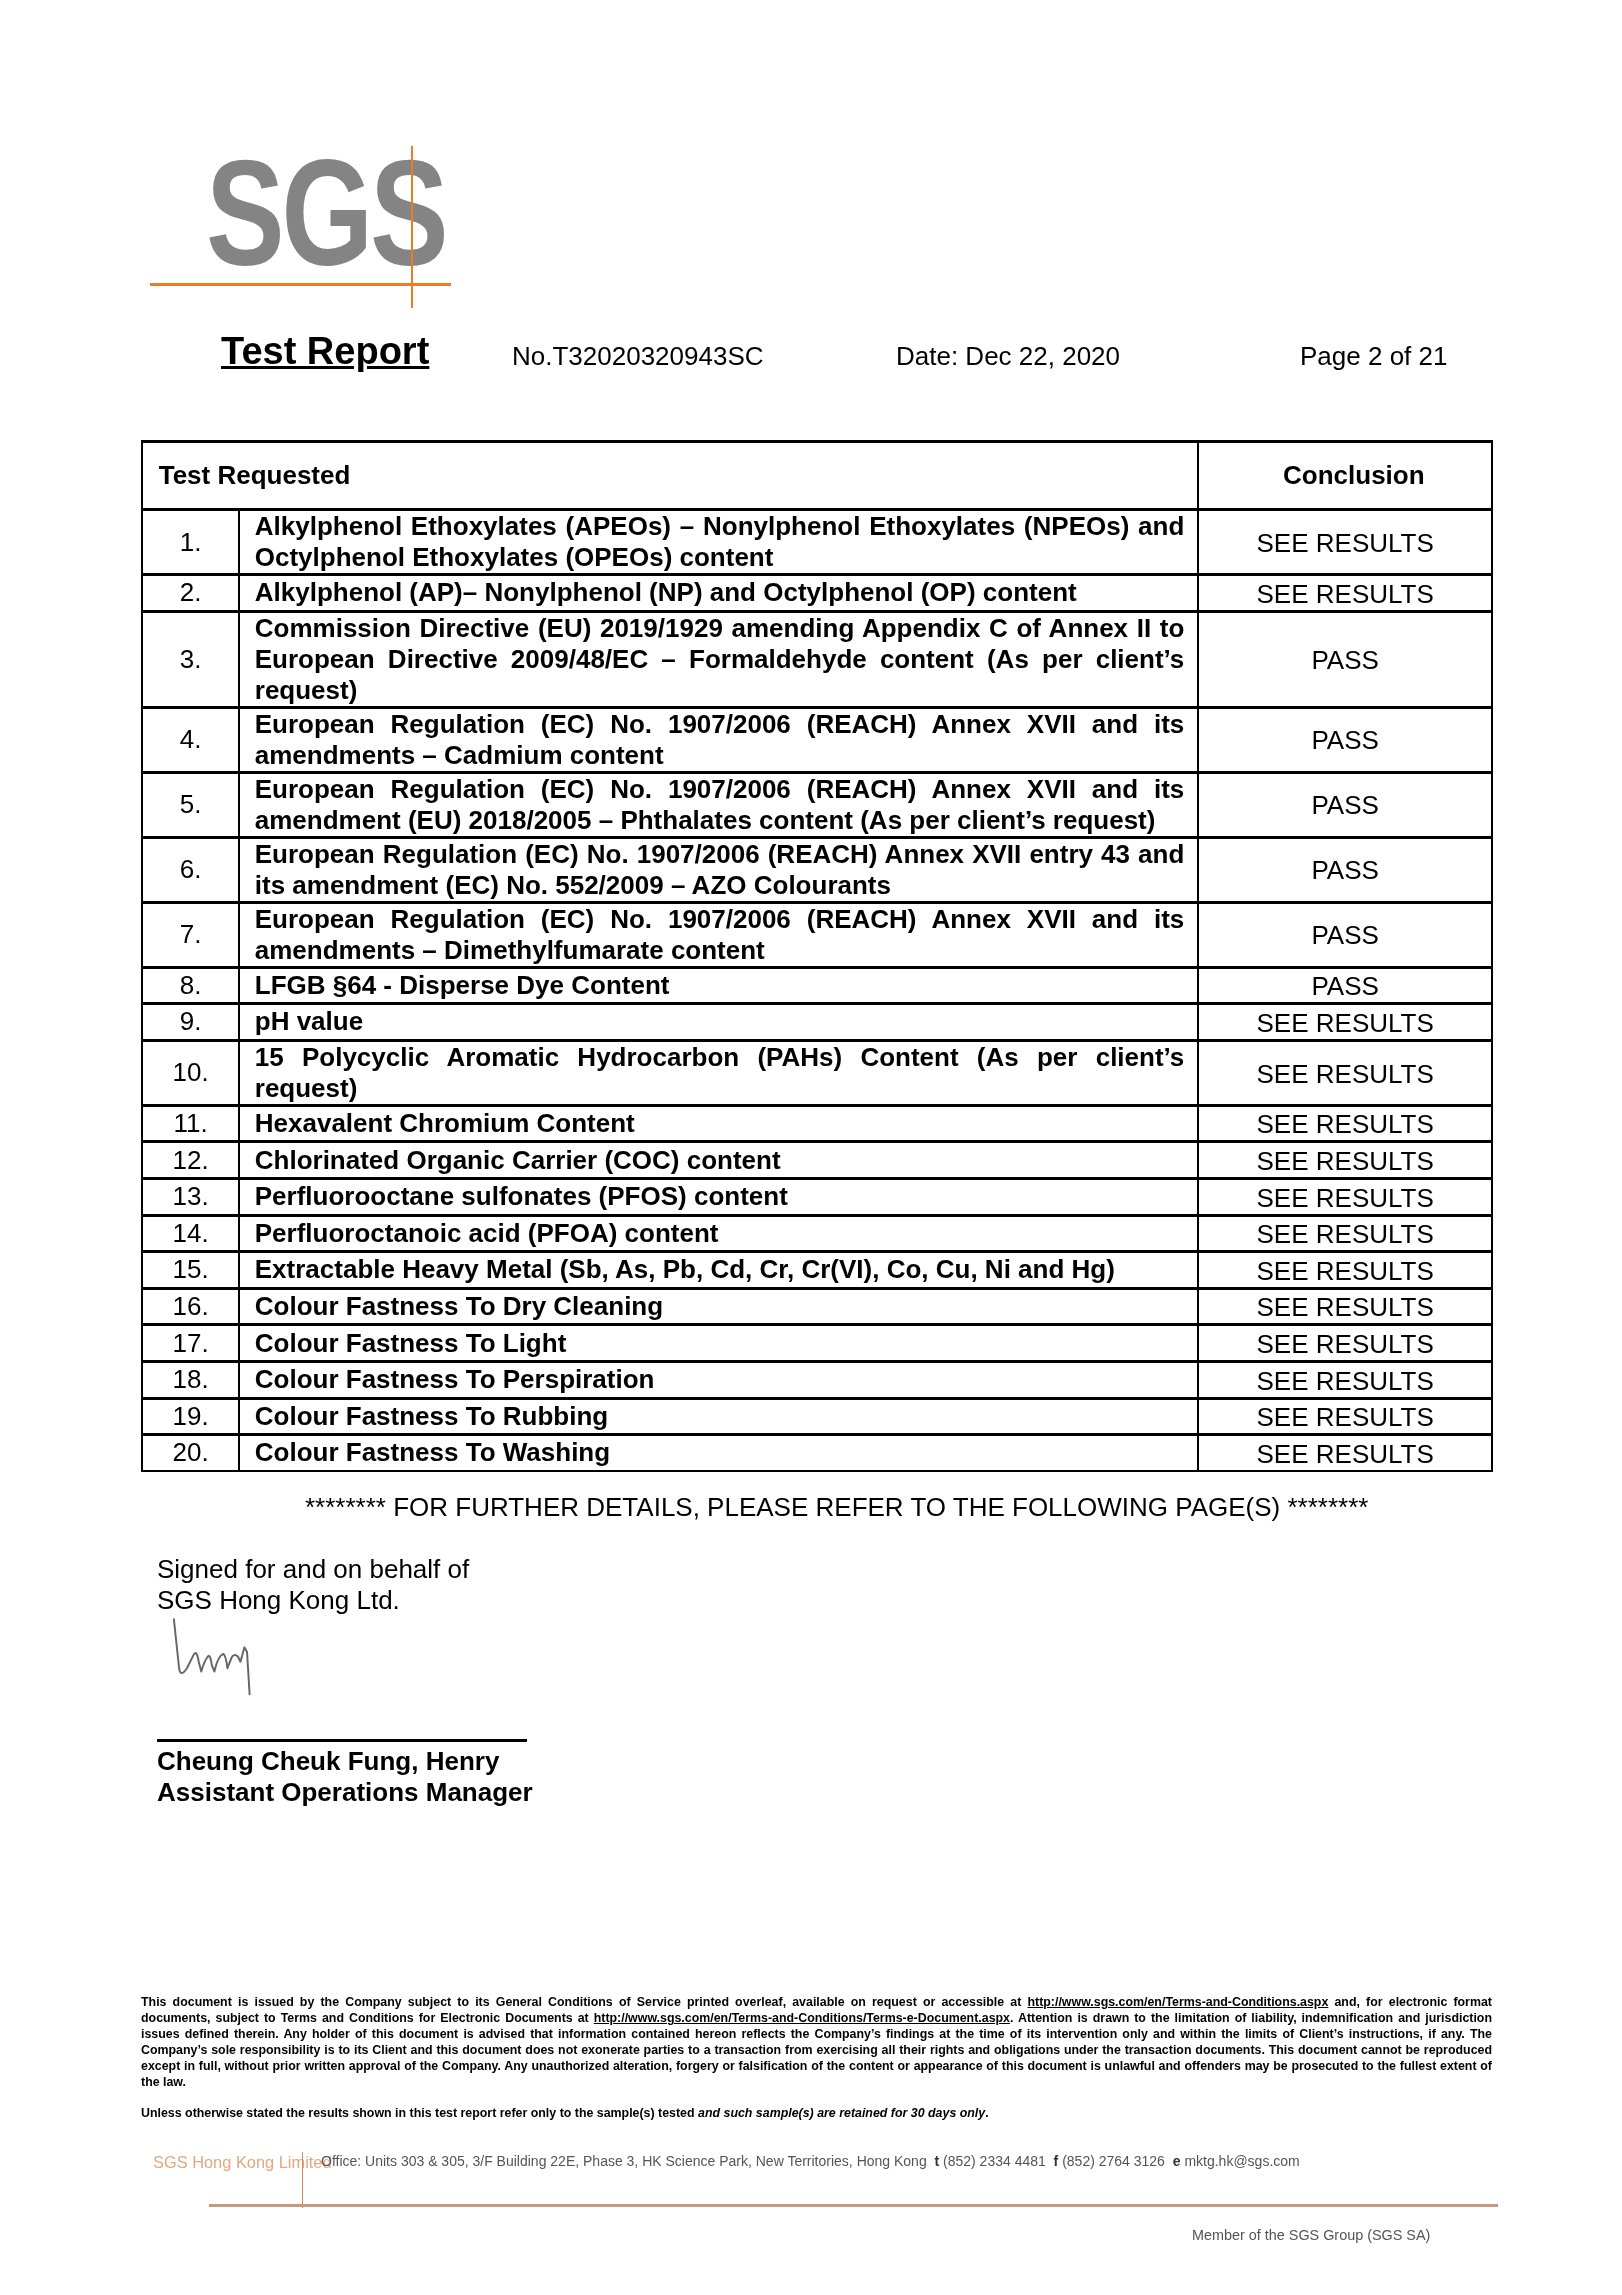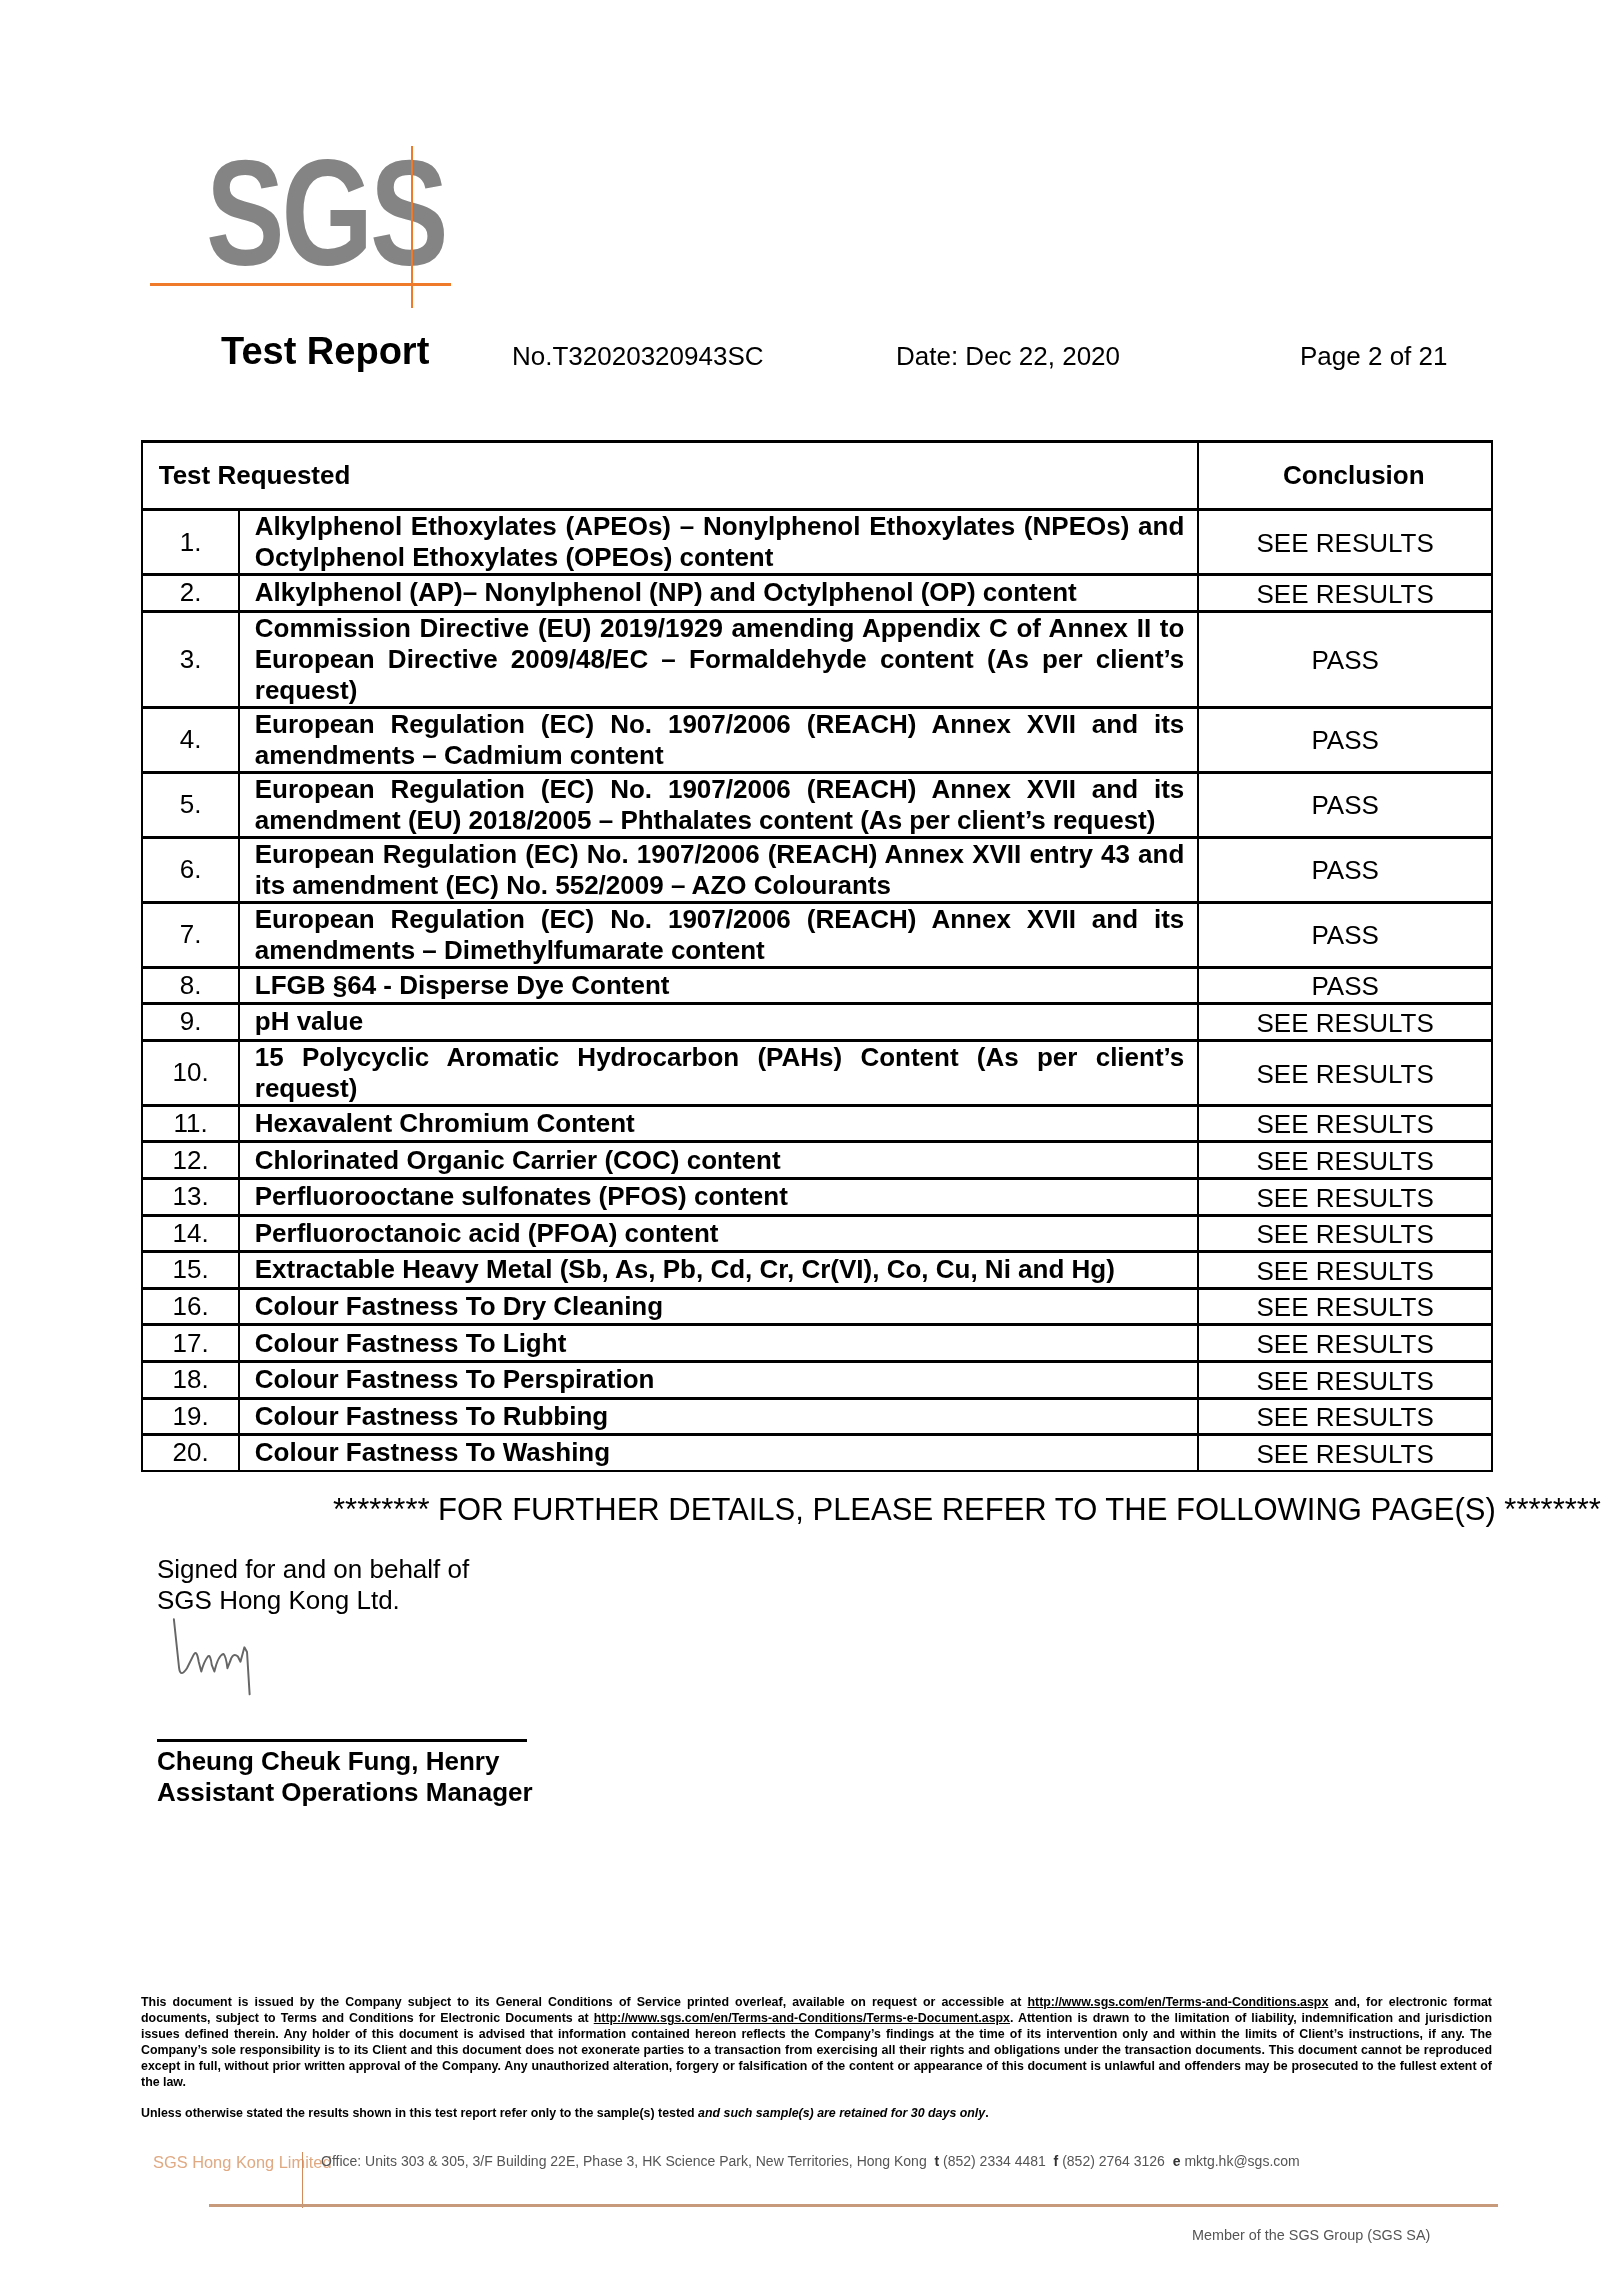--- a/index.html
+++ b/index.html
@@ -9,36 +9,36 @@
   
   .logo { position: absolute; left: 141px; top: 121px; width: 353px; height: 170px; }
   .logo-text { position: absolute; left: 65px; top: 16.4px; font-family: "Liberation Sans", sans-serif;
                font-weight: bold; font-size: 151px; color: #848484; letter-spacing: -3.9px;
                transform: scaleX(0.78); transform-origin: left top; line-height: 1; }
   .logo-hline { position: absolute; left: 9.2px; top: 162px; width: 301px; height: 2.6px; background: #ef7a2a; }
   .logo-vline { position: absolute; left: 270px; top: 25px; width: 2px; height: 162px; background: #ef7a2a; }
 
   
   .header { position: absolute; top: 330px; left: 0; width: 100%; height: 46px; }
-  .h-title { position: absolute; left: 221px; top: 0; font-weight: bold; font-size: 38px; }
+  .h-title { position: absolute; left: 221px; top: 0; font-weight: bold; font-size: 38px; text-decoration: underline; }
   .h-no { position: absolute; left: 512px; top: 10.5px; font-size: 26px; }
   .h-date { position: absolute; left: 896px; top: 10.5px; font-size: 26px; }
   .h-page { position: absolute; left: 1300px; top: 10.5px; font-size: 26px; }
 
   
   table.tests { position: absolute; left: 141px; top: 440px; width: 1352px; border-collapse: collapse; }
   table.tests td, table.tests th { border: 2px solid #000; font-size: 26px; line-height: 31px; vertical-align: middle; }
   table.tests tr { border-top: 3.9px solid #000; }
   table.tests th { font-weight: bold; text-align: left; padding: 17px 15.7px; height: 29px; }
   table.tests th.concl { text-align: center; width: 243px; padding-left: 33px; }
   td.num { width: 85px; text-align: center; padding: 0 5.2px; vertical-align: top; }
   td.test { font-weight: bold; text-align: justify; text-align-last: left; padding: 0 13px 0 14.4px; vertical-align: top; }
   td.result { text-align: center; width: 243px; padding: 2.6px 0 0 0; }
 
-  .note { position: absolute; left: 305px; top: 1492px; font-size: 31px; white-space: nowrap; margin-left: 28px; }
+  .note { position: absolute; left: 305px; top: 1492px; font-size: 26px; white-space: nowrap; }
 
   
   .sig-block { position: absolute; left: 157px; top: 1554px; font-size: 26px; line-height: 31px; }
   .sig-image { position: absolute; left: 167px; top: 1616px; width: 177px; height: 111px; }
   .sig-line { position: absolute; left: 157px; top: 1739px; width: 370px; height: 3.3px; background: #000; }
   .sig-name { position: absolute; left: 157px; top: 1746px; font-size: 26px; line-height: 31px; font-weight: bold; }
 
   
   .disclaimer { position: absolute; left: 141px; top: 1994px; width: 1351px; font-size: 12.4px; font-weight: bold;
                 line-height: 16px; text-align: justify; }

